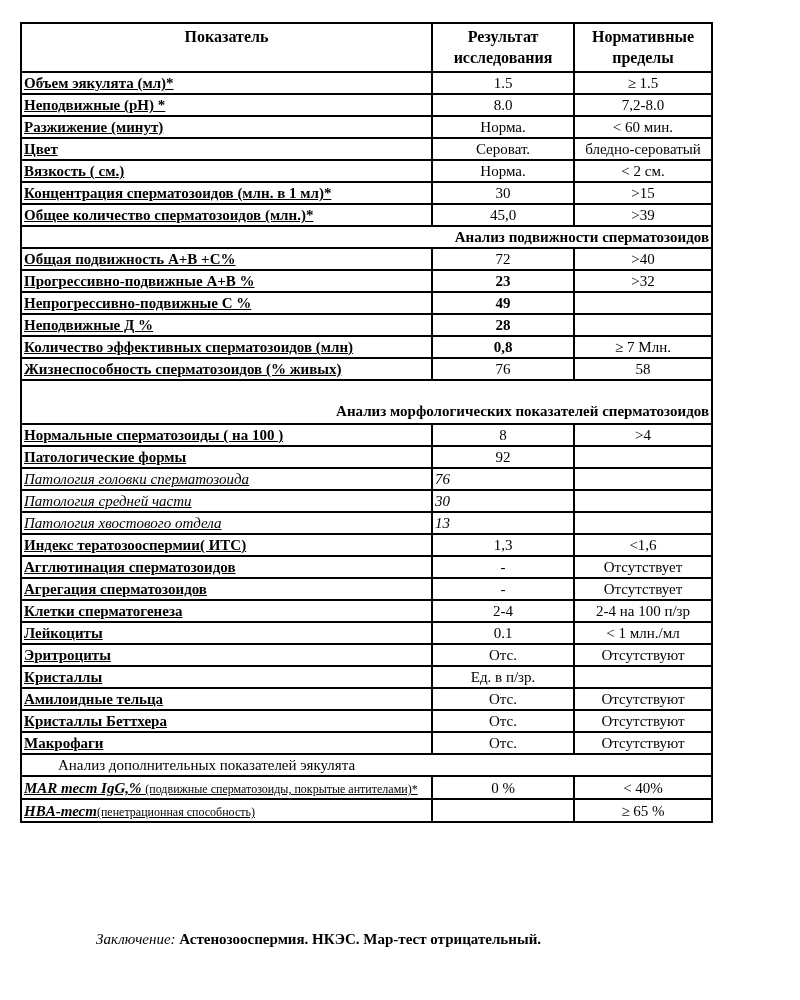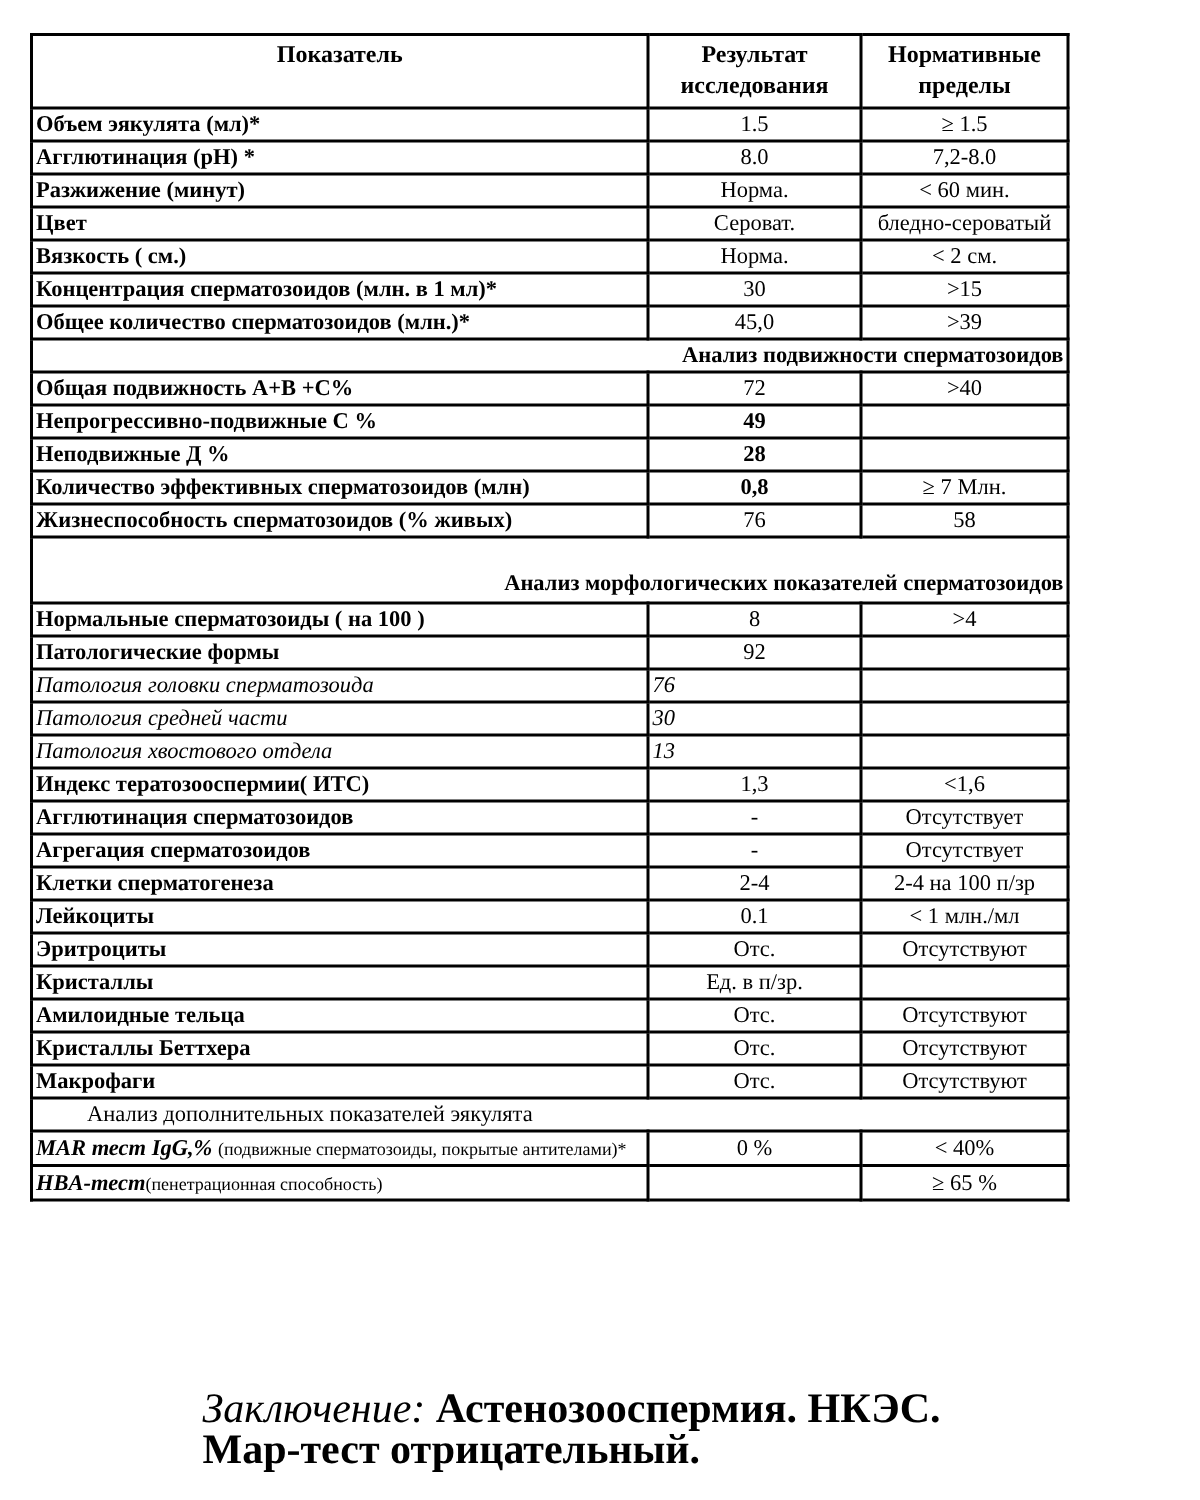--- a/index.html
+++ b/index.html
@@ -33,20 +33,21 @@
     padding: 2px 2px 3px 2px;
     height: 44px;
   }
   td.lbl {
     font-size: 15px;
     font-weight: bold;
     text-align: left;
     padding: 0 2px;
     height: 21px;
     line-height: 20px;
+    text-decoration: underline;
   }
   td.val, td.nrm {
     font-size: 15px;
     font-weight: normal;
     text-align: center;
     padding: 0 2px;
     height: 21px;
     line-height: 20px;
   }
   td.b { font-weight: bold; }
@@ -63,23 +64,22 @@
     height: 21px;
     line-height: 20px;
   }
   td.section.tall { height: 44px; vertical-align: bottom; padding-bottom: 2px; }
   td.section.left { text-align: left; padding-left: 36px; font-weight: normal; }
 
   .conclusion {
     position: absolute;
     left: 96px; top: 926px;
     width: 562px;
-    font-size: 28px;
+    font-size: 15px;
     line-height: 27px;
-    margin-left: 39px;
   }
   .c-label { font-style: italic; font-weight: normal; }
   .c-text { font-weight: bold; }
 </style>
 </head>
 <body>
 
 <div class="page">
 
   <table class="spermogram">
@@ -97,21 +97,21 @@
 пределы</th>
       </tr>
     </thead>
     <tbody id="table-body">
         <tr>
           <td class="lbl">Объем  эякулята (мл)*</td>
           <td class="val">1.5</td>
           <td class="nrm">≥ 1.5</td>
         </tr>
         <tr>
-          <td class="lbl">Агглютинация (pH) *</td>
+          <td class="lbl">Неподвижные (pH) *</td>
           <td class="val">8.0</td>
           <td class="nrm">7,2-8.0</td>
         </tr>
         <tr>
           <td class="lbl">Разжижение (минут)</td>
           <td class="val">Норма.</td>
           <td class="nrm">&lt; 60 мин.</td>
         </tr>
         <tr>
           <td class="lbl">Цвет</td>
@@ -133,20 +133,25 @@
           <td class="val">45,0</td>
           <td class="nrm">&gt;39</td>
         </tr>
         <tr>
           <td colspan="3" class="section">Анализ подвижности сперматозоидов</td>
         </tr>
         <tr>
           <td class="lbl">Общая подвижность А+В +С%</td>
           <td class="val">72</td>
           <td class="nrm">&gt;40</td>
+        </tr>
+        <tr>
+          <td class="lbl">Прогрессивно-подвижные А+В %</td>
+          <td class="val b">23</td>
+          <td class="nrm">&gt;32</td>
         </tr>
         <tr>
           <td class="lbl">Непрогрессивно-подвижные С %</td>
           <td class="val b">49</td>
           <td class="nrm"></td>
         </tr>
         <tr>
           <td class="lbl">Неподвижные Д %</td>
           <td class="val b">28</td>
           <td class="nrm"></td>

